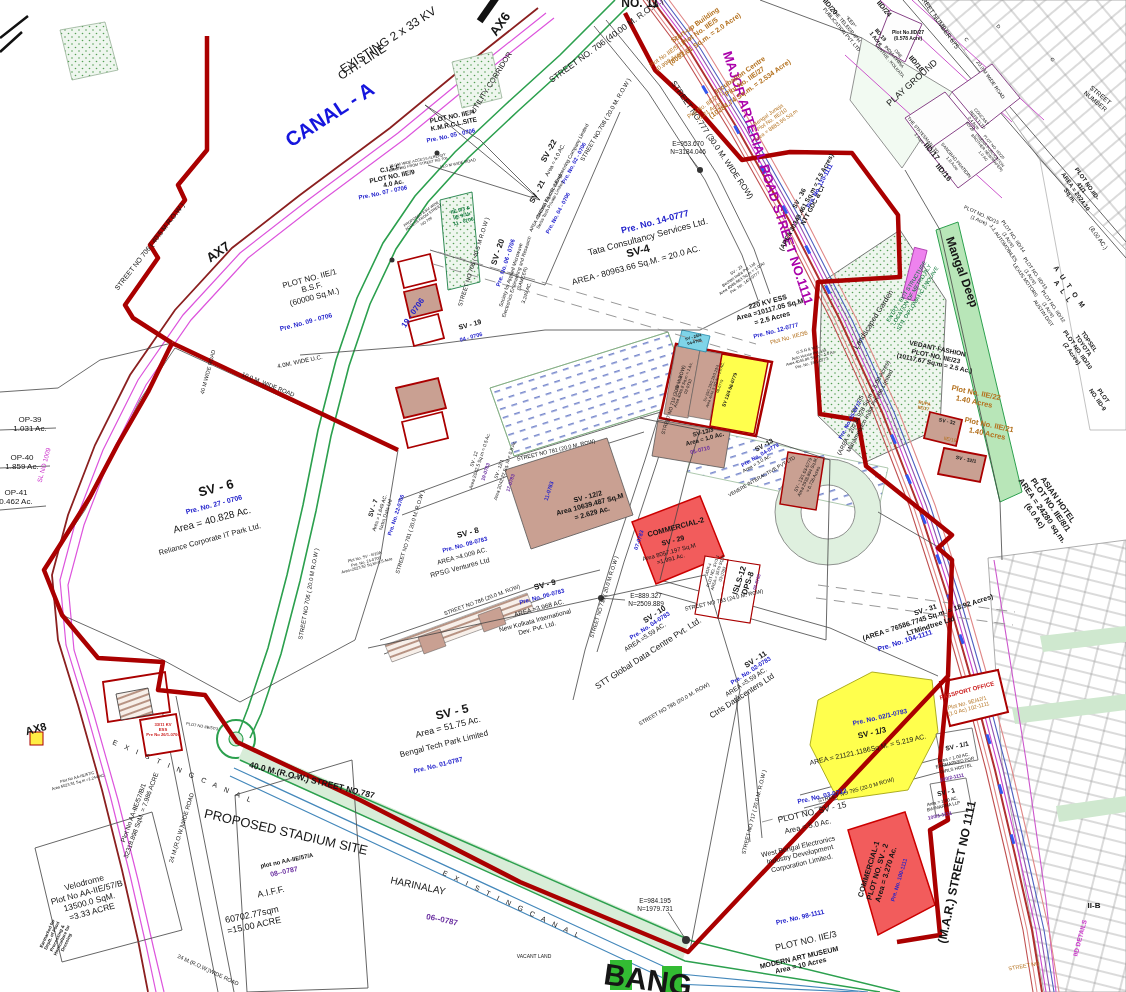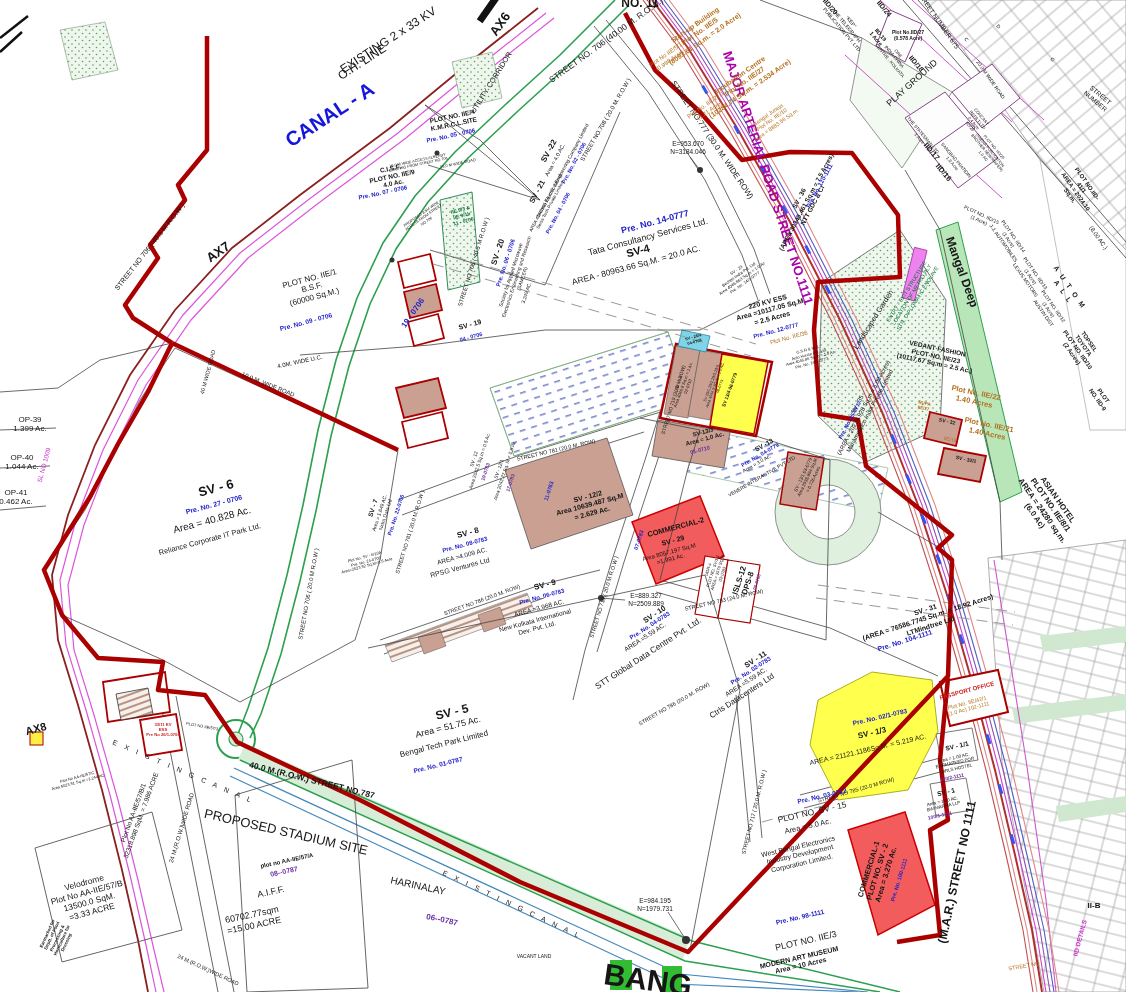--- a/index.html
+++ b/index.html
@@ -483,23 +483,23 @@
       <div class="lbl" style="left: 212px; top: 520px; font-size: 10px; transform: translate(-50%, -50%) rotate(-15deg);">Area  = 40.828 Ac.</div>
       <div class="lbl" style="left: 210px; top: 540px; font-size: 7.5px; transform: translate(-50%, -50%) rotate(-15deg);">Reliance Corporate IT Park Ltd.</div>
       <div class="lbl" style="left: 312px; top: 288px; font-size: 8px; transform: translate(-50%, -50%) rotate(-15deg);">PLOT NO. IIE/1
 B.S.F.
 (60000 Sq.M.)</div>
       <div class="lbl" style="left: 306px; top: 322px; font-size: 6.5px; color: rgb(34, 34, 204); font-weight: 700; transform: translate(-50%, -50%) rotate(-15deg);">Pre. No. 09 - 0706</div>
       <div class="lbl" style="left: 300px; top: 362px; font-size: 6px; transform: translate(-50%, -50%) rotate(-12deg);">4.0M. WIDE U.C.</div>
       <div class="lbl" style="left: 268px; top: 385px; font-size: 6px; transform: translate(-50%, -50%) rotate(22deg);">10.0 M. WIDE ROAD</div>
       <div class="lbl" style="left: 208px; top: 372px; font-size: 5.5px; transform: translate(-50%, -50%) rotate(-75deg);">40 M WIDE ROAD</div>
       <div class="lbl" style="left: 30px; top: 424px; font-size: 8px; transform: translate(-50%, -50%) rotate(0deg);">OP-39
-1.399 Ac.</div>
+1.031 Ac.</div>
       <div class="lbl" style="left: 22px; top: 462px; font-size: 8px; transform: translate(-50%, -50%) rotate(0deg);">OP-40
-1.044 Ac.</div>
+1.859 Ac.</div>
       <div class="lbl" style="left: 16px; top: 497px; font-size: 8px; transform: translate(-50%, -50%) rotate(0deg);">OP-41
 0.462 Ac.</div>
       <div class="lbl" style="left: 44px; top: 465px; font-size: 6.5px; color: rgb(204, 51, 204); transform: translate(-50%, -50%) rotate(-75deg);">SL NO 1009</div>
       <div class="lbl" style="left: 373px; top: 508px; font-size: 6.5px; font-weight: 700; transform: translate(-50%, -50%) rotate(-72deg);">SV - 7</div>
       <div class="lbl" style="left: 383px; top: 514px; font-size: 5px; transform: translate(-50%, -50%) rotate(-72deg);">Area = 1.649 AC.
 Nxtra Data Ltd</div>
       <div class="lbl" style="left: 396px; top: 515px; font-size: 5.5px; color: rgb(34, 34, 204); font-weight: 700; transform: translate(-50%, -50%) rotate(-72deg);">Pre. No. 22-0706</div>
       <div class="lbl" style="left: 366px; top: 562px; font-size: 4px; transform: translate(-50%, -50%) rotate(-15deg);">Plot No. SV - 6/10A
 Pre. No. 24-0706
 Area=2023.52 Sq.M=0.5 Acre</div>

